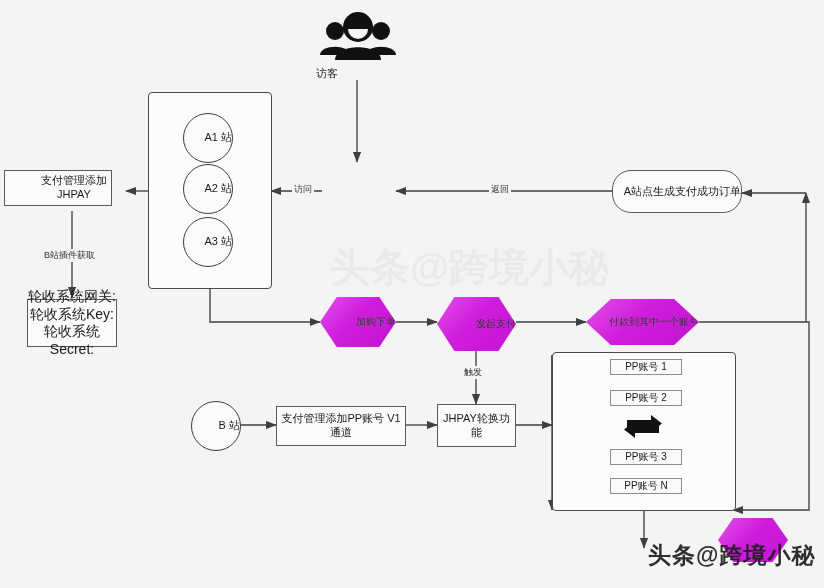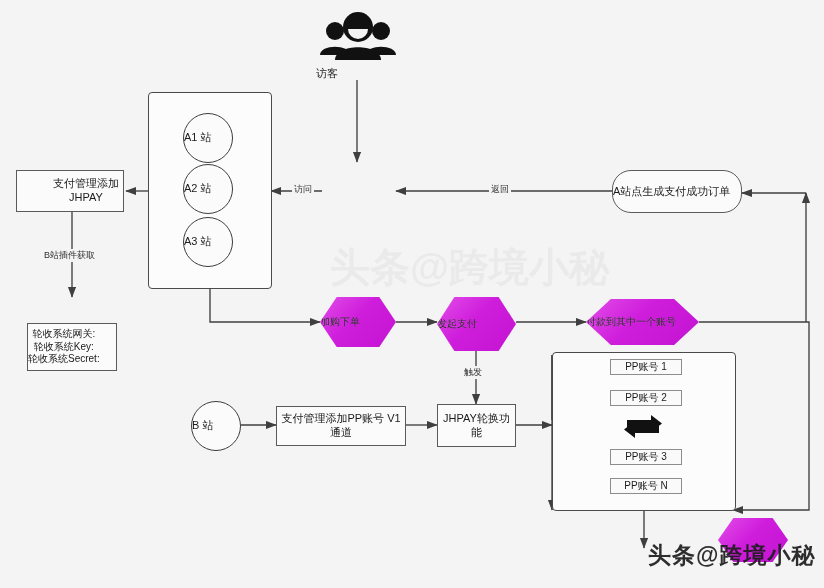--- a/index.html
+++ b/index.html
@@ -22,31 +22,31 @@
     left: 0;
     top: 0;
     width: 824px;
     height: 588px;
   }
   .node {
     position: absolute;
     box-sizing: border-box;
     display: flex;
     align-items: center;
-    justify-content: flex-start;
+    justify-content: flex-end;
     text-align: center;
     color: #1b1b1b;
     line-height: 1.25;
   }
   .rect {
     background: #fbfbfb;
     border: 1px solid #5a5a5a;
     font-size: 11px;
   }
-  .rect-sm { font-size: 10px; margin-top: 24px; }
+  .rect-sm { font-size: 14px; }
   .circle {
     background: #fbfbfb;
     border: 1px solid #3d3d3d;
     border-radius: 50%;
     font-size: 11px;
   }
   .group-box {
     background: #fcfcfc;
     border: 1px solid #4a4a4a;
     border-radius: 4px;
@@ -204,21 +204,21 @@
   <div class="node circle" style="left:183px; top:113px; width:50px; height:50px;">
     <span>A1 站</span>
   </div>
   <div class="node circle" style="left:183px; top:164px; width:50px; height:50px;">
     <span>A2 站</span>
   </div>
   <div class="node circle" style="left:183px; top:217px; width:50px; height:50px;">
     <span>A3 站</span>
   </div>
 
-  <div class="node rect" style="left:16px; top:170px; width:108px; height:42px;padding-left:32px;">
+  <div class="node rect" style="left:4px; top:170px; width:108px; height:36px;padding-left:32px;">
     <span>支付管理添加JHPAY</span>
   </div>
 
   <div class="node rect rect-sm multiline" style="left:27px; top:299px; width:90px; height:48px;">
     <span class="multiline">轮收系统网关:
 轮收系统Key:
 轮收系统Secret:</span>
   </div>
 
   <div class="node rect" style="left:612px; top:170px; width:130px; height:43px;border-radius:19px;">

